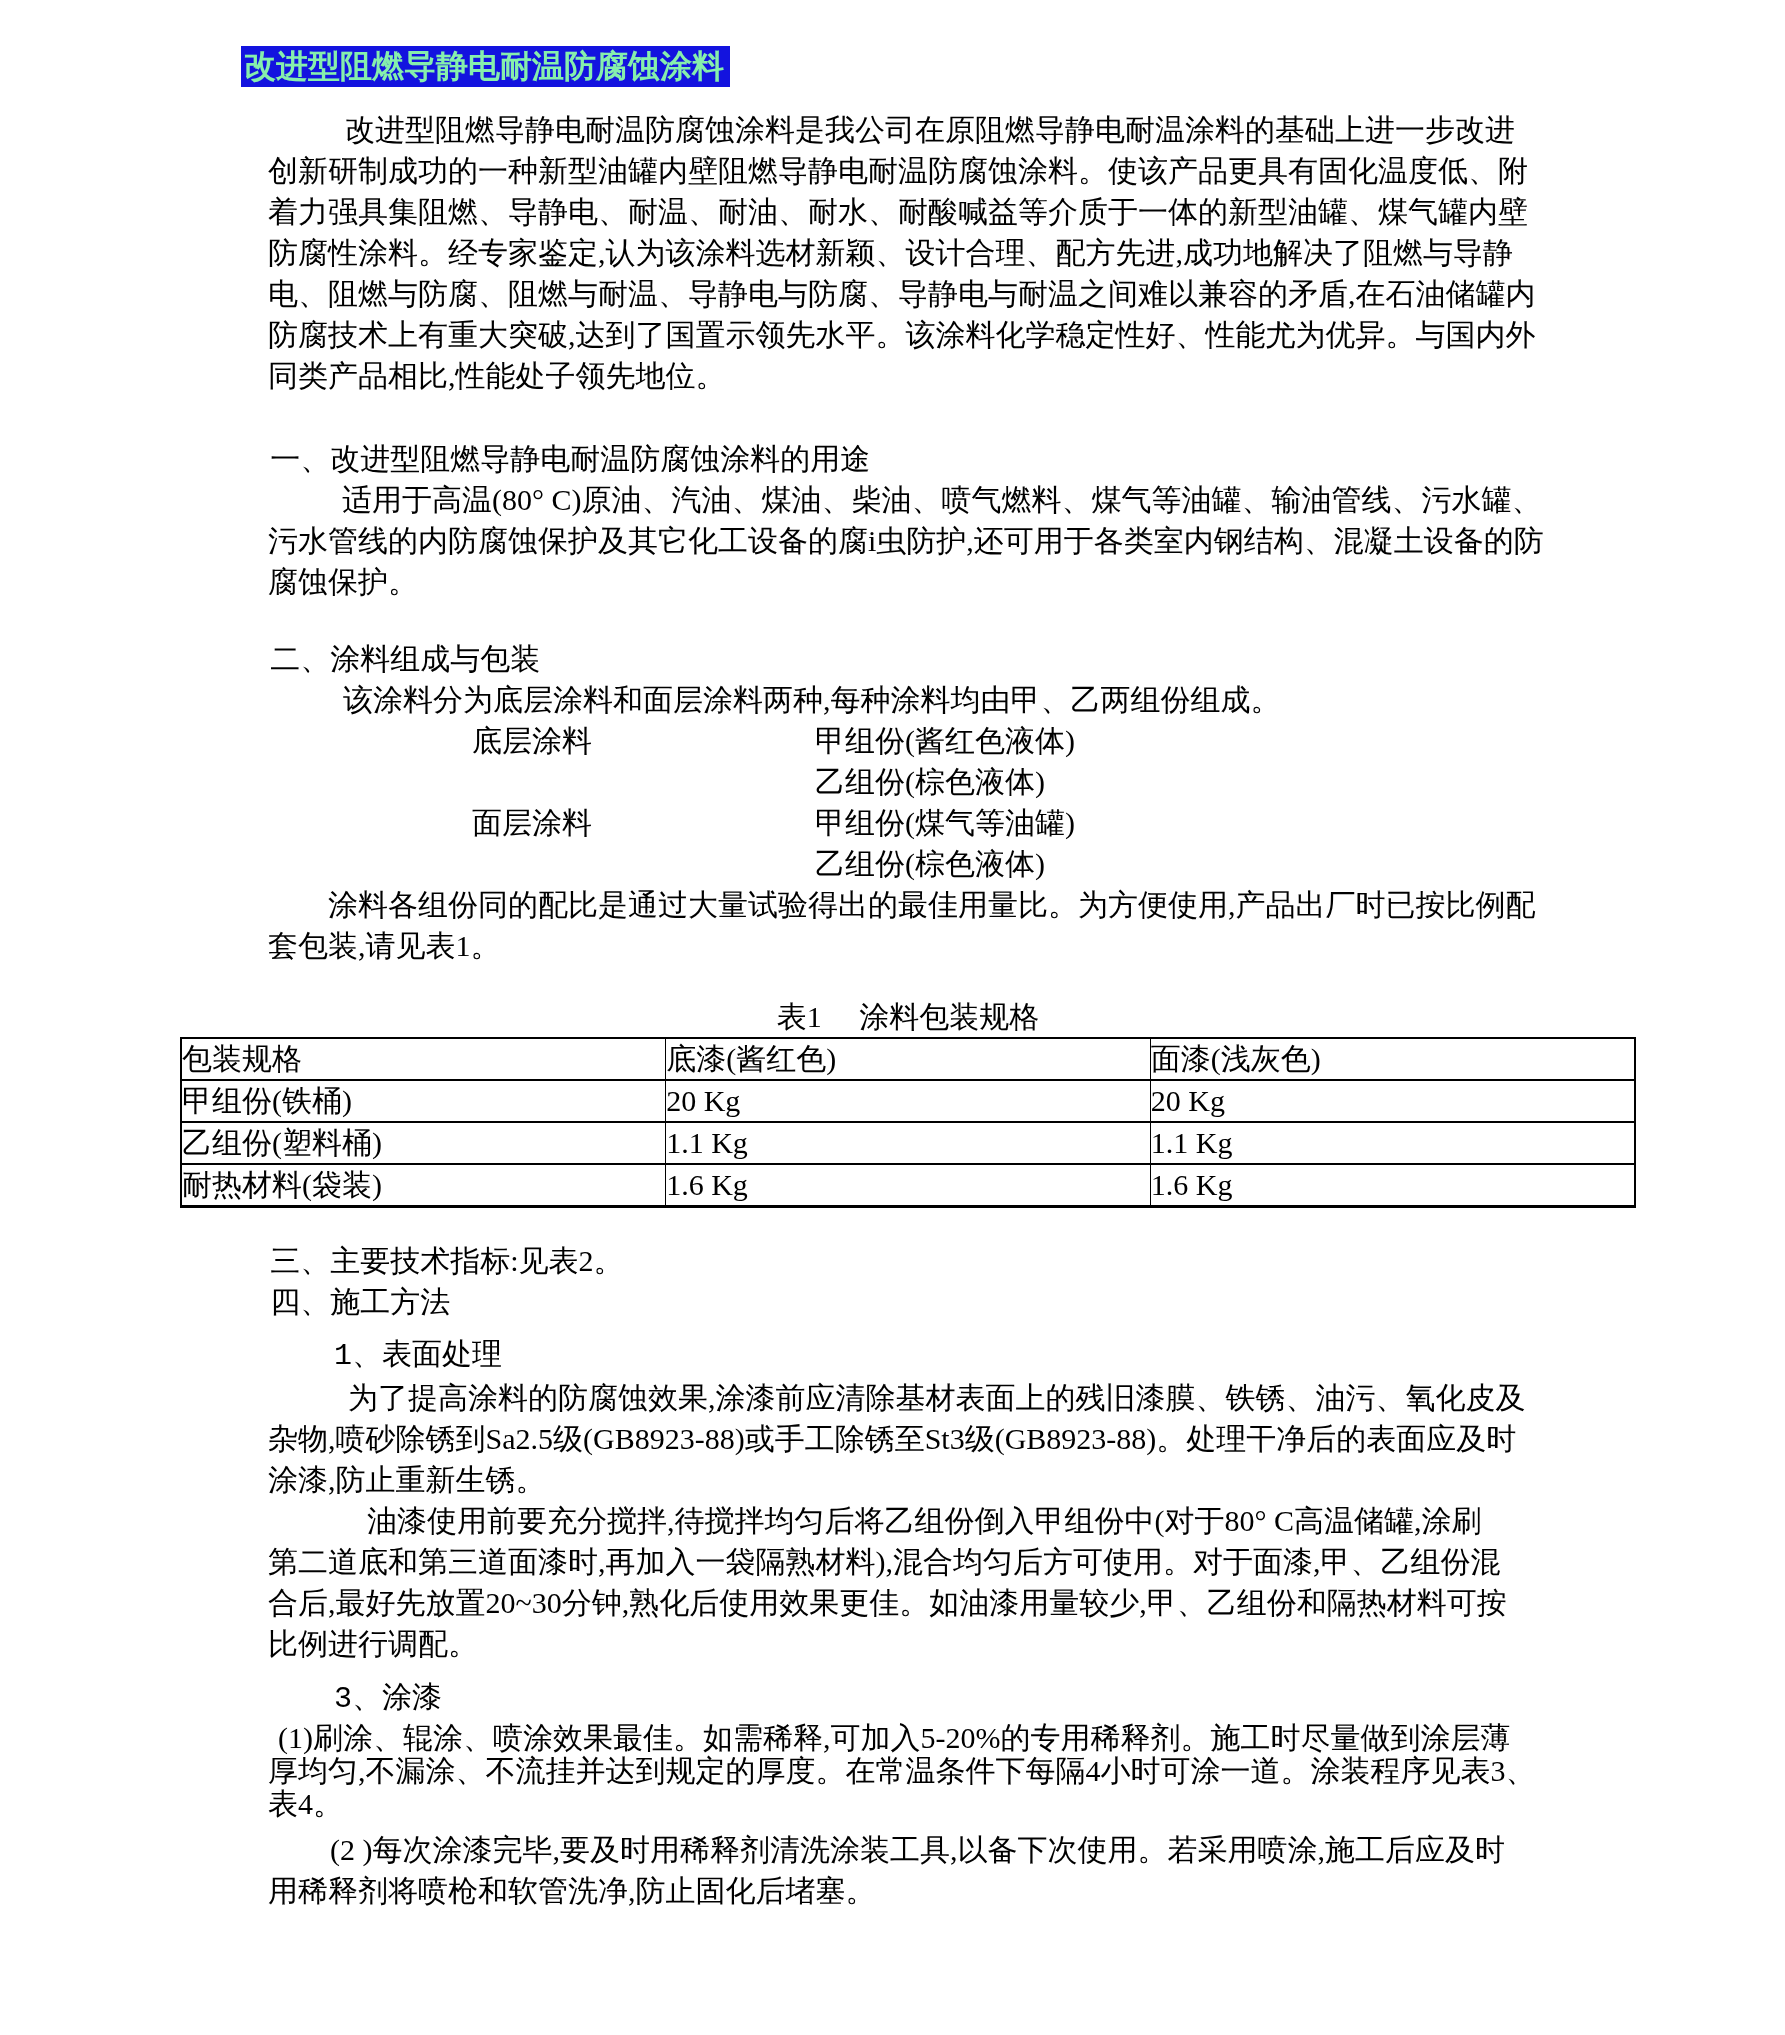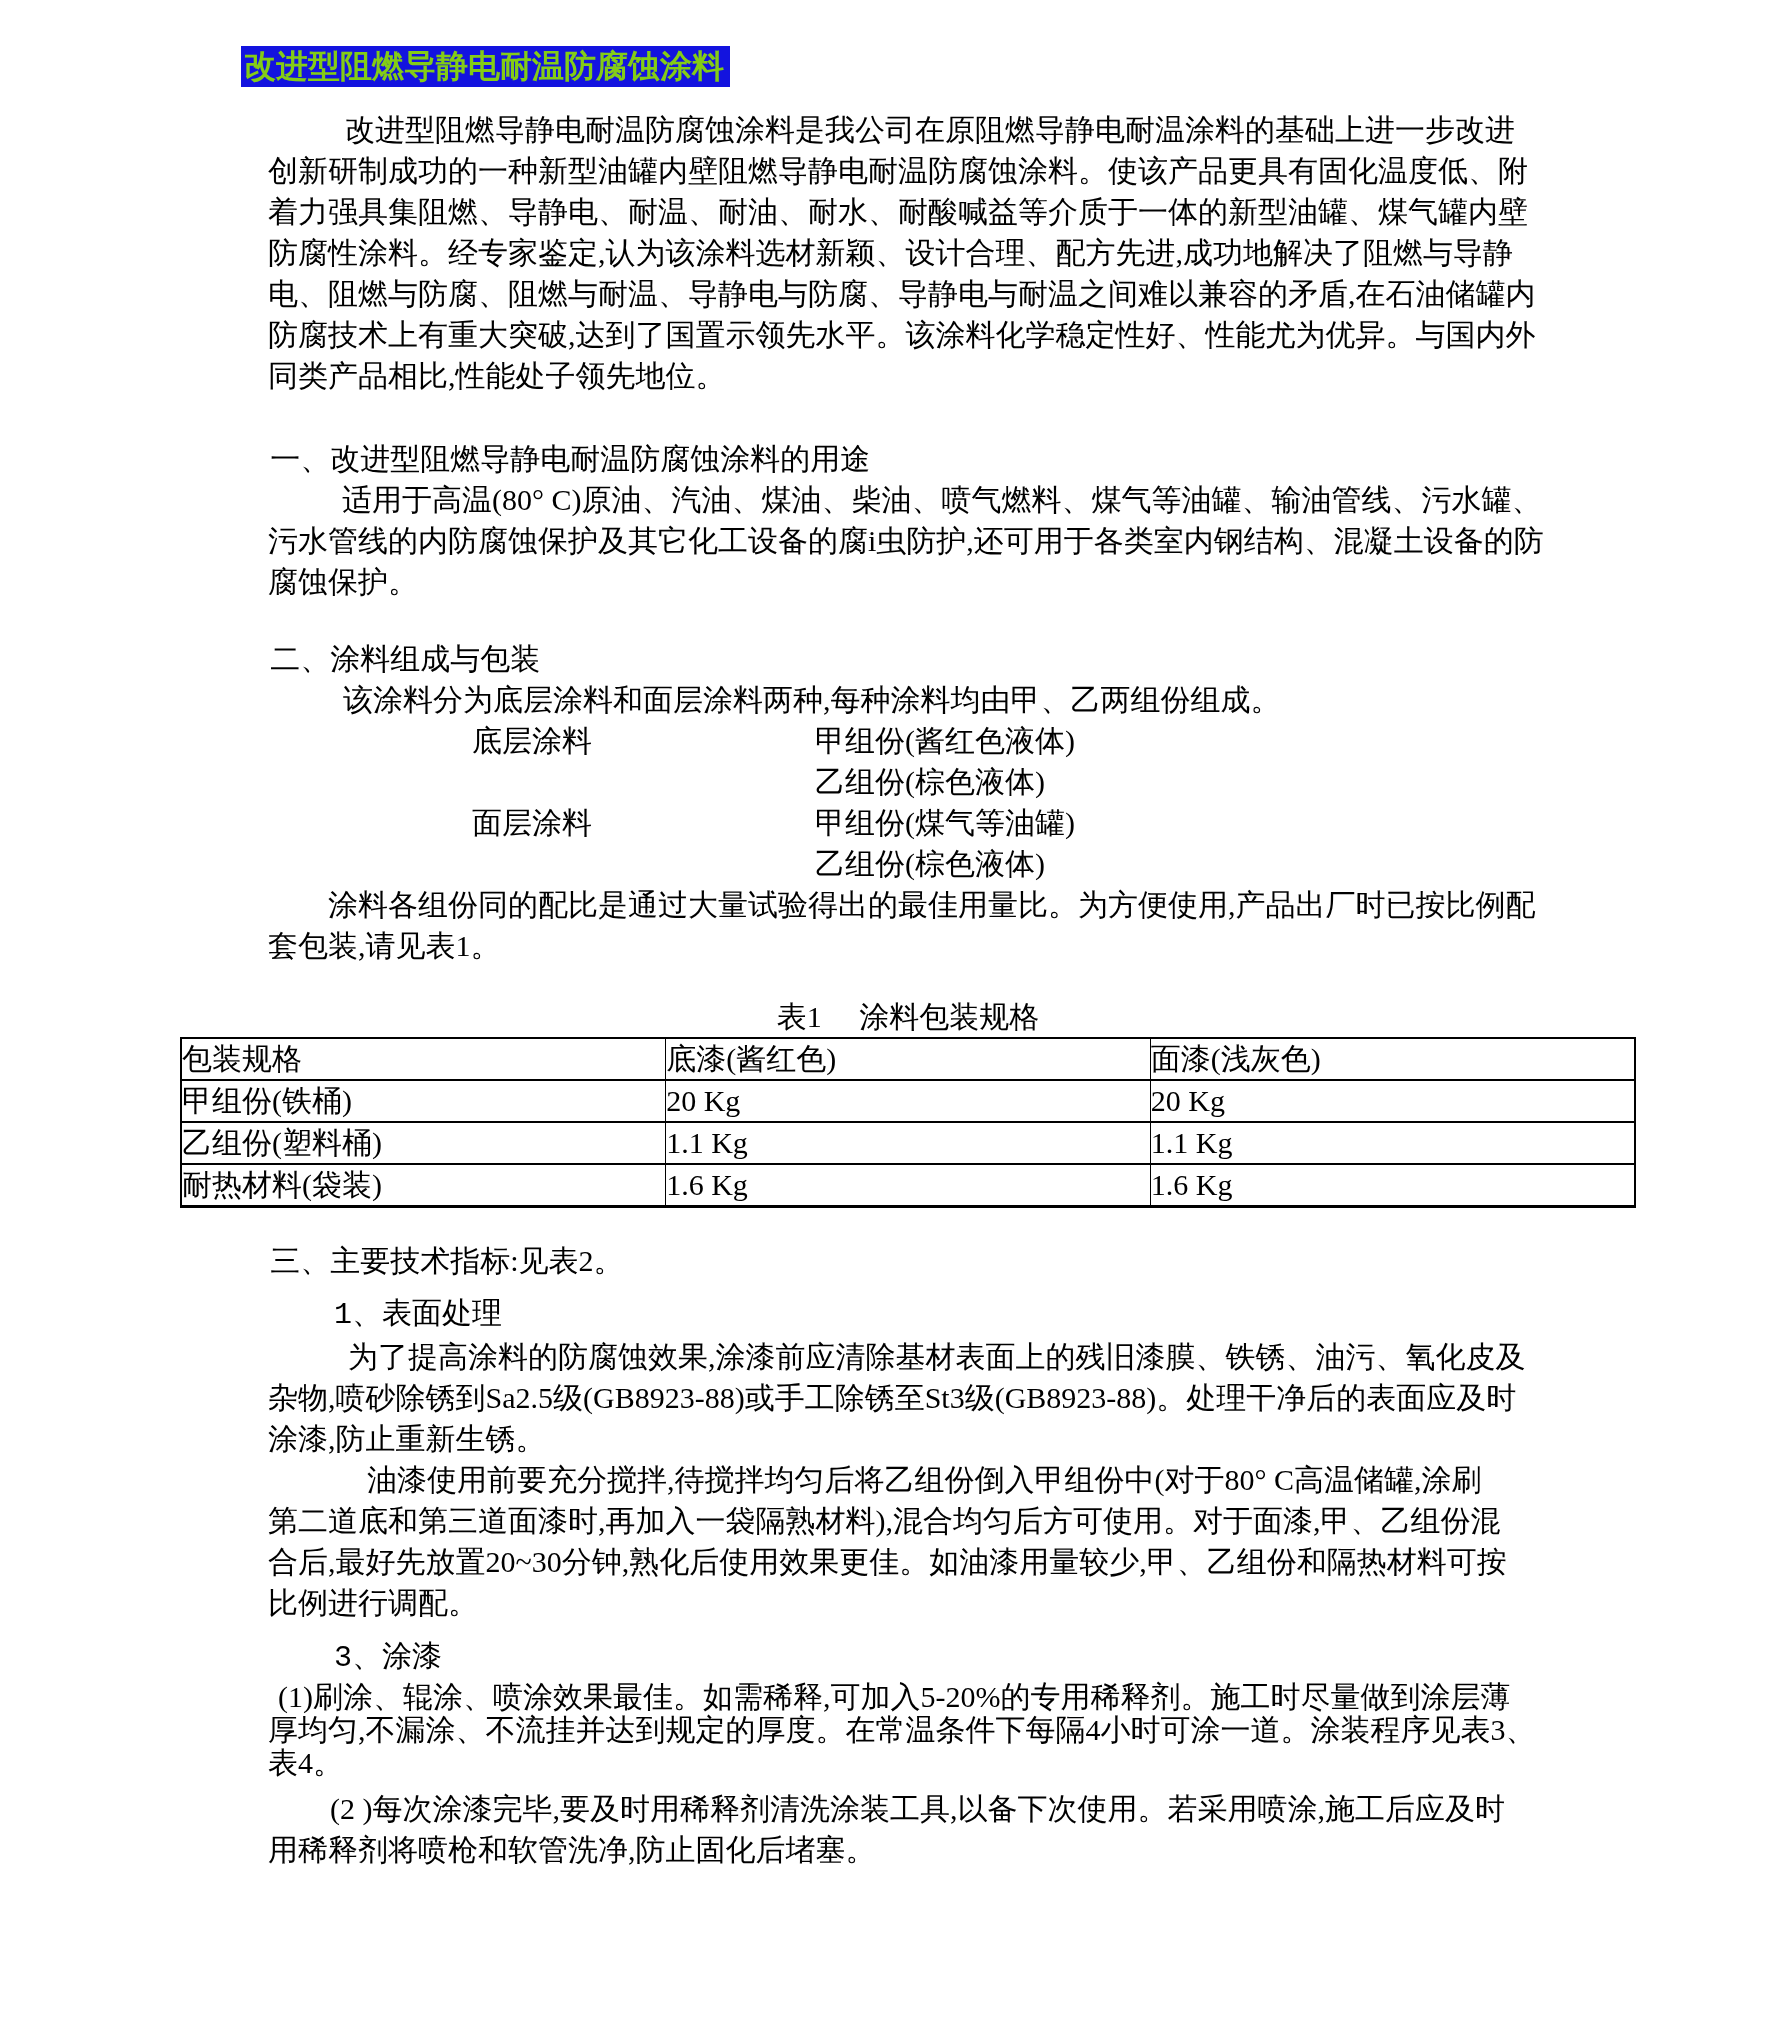--- a/index.html
+++ b/index.html
@@ -16,21 +16,21 @@
     overflow:hidden;
     box-sizing:border-box;
     padding:46px 230px 0 268px;
   }
   .para{white-space:pre-line; margin:0;}
   .t-title{
     display:inline-block;
     margin-left:-27px;
     margin-bottom:21.6px;
     background:#1313DF;
-    color:#84cc16;
+    color:#86efac;
     font-weight:bold;
     font-size:32px;
     line-height:40px;
     padding:0 5.8px 1.4px 2.9px;
   }
   .intro{text-indent:77px; margin-bottom:42px;}
   .h-num{margin-left:2.2px;}
   .s1-body{text-indent:74px; margin-bottom:36px;}
   .s2-body{text-indent:75px;}
   .comp-line{padding-left:188px;}
@@ -127,20 +127,21 @@
     </tr>
     <tr>
       <td>耐热材料(袋装)</td>
       <td>1.6 Kg</td>
       <td>1.6 Kg</td>
     </tr>
   </tbody>
     </table>
 
   <div class="h-num sec34">三、主要技术指标:见表2。</div>
+  <div class="h-num">四、施工方法</div>
 
   <div class="subhead">1、表面处理</div>
   <p class="para m1-body">为了提高涂料的防腐蚀效果,涂漆前应清除基材表面上的残旧漆膜、铁锈、油污、氧化皮及
 杂物,喷砂除锈到Sa2.5级(GB8923-88)或手工除锈至St3级(GB8923-88)。处理干净后的表面应及时
 涂漆,防止重新生锈。</p>
 
   <p class="para m2-body">油漆使用前要充分搅拌,待搅拌均匀后将乙组份倒入甲组份中(对于80° C高温储罐,涂刷
 第二道底和第三道面漆时,再加入一袋隔熟材料),混合均匀后方可使用。对于面漆,甲、乙组份混
 合后,最好先放置20~30分钟,熟化后使用效果更佳。如油漆用量较少,甲、乙组份和隔热材料可按
 比例进行调配。</p>

